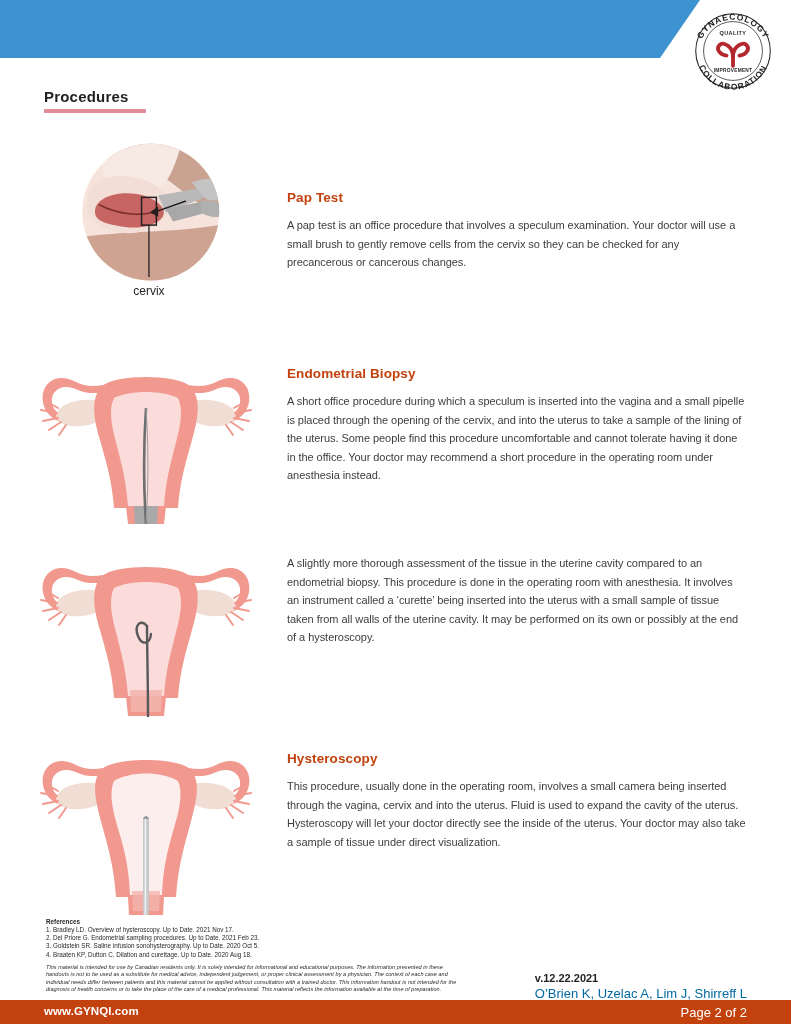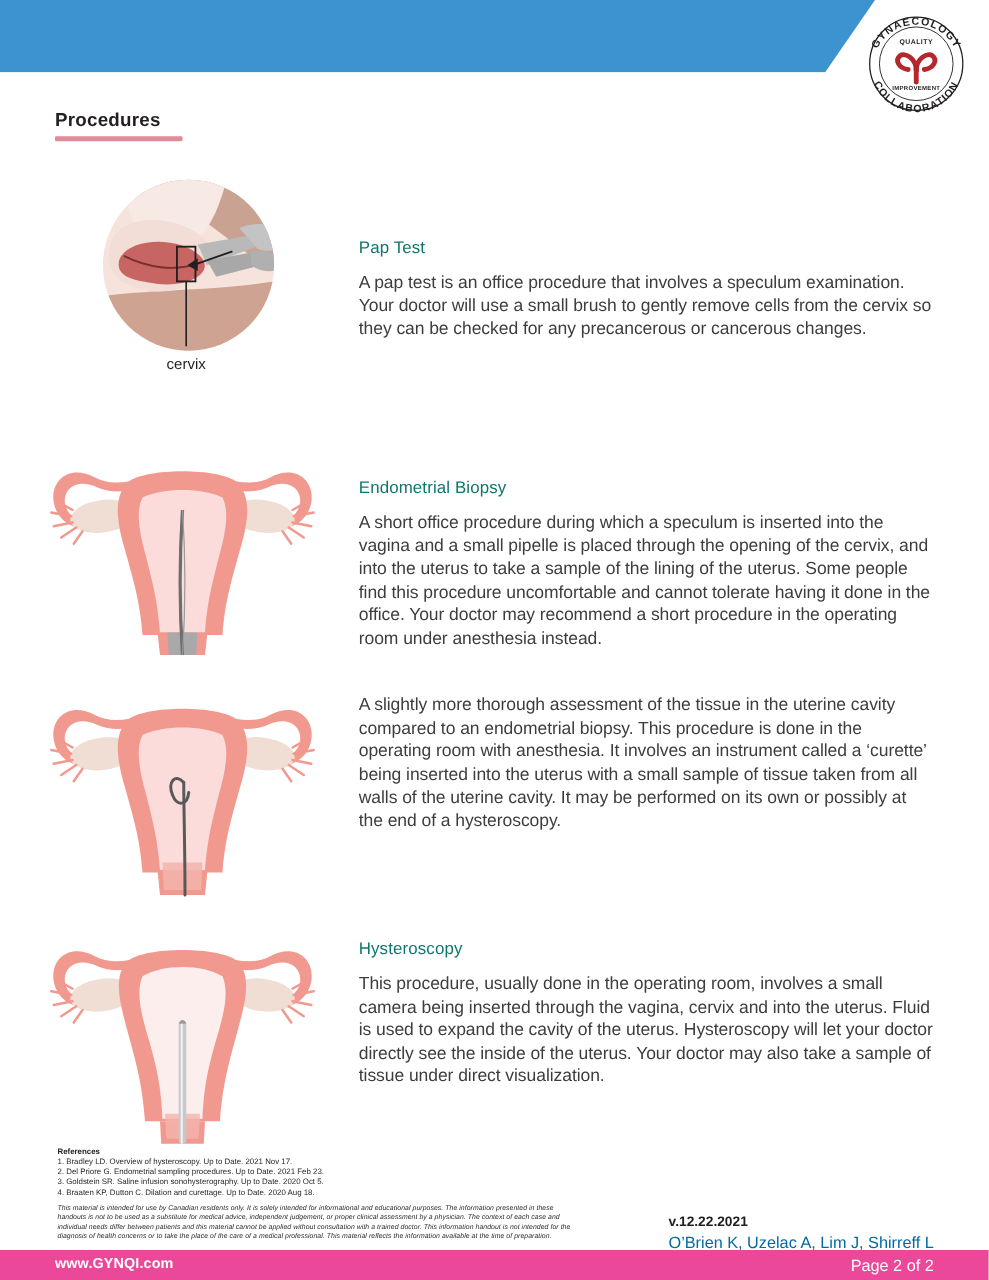--- a/index.html
+++ b/index.html
@@ -43,37 +43,37 @@
 
   
   .proc { position: absolute; left: 0; width: 791px; }
   .proc-fig {
     position: absolute; left: 30px; top: 0;
     width: 232px; height: 172px;
   }
   .proc-fig svg { display: block; width: 100%; height: 100%; }
   .proc-body { position: absolute; left: 287px; top: 0; width: 460px; }
   .proc-h {
-    font-size: 13.5px; font-weight: normal; color: #0f766e;
+    font-size: 13.5px; font-weight: bold; color: #c2410c;
     margin-bottom: 11px; letter-spacing: .1px;
   }
   .proc-p {
-    font-size: 14px; color: #3d3d3f; line-height: 18.5px;
+    font-size: 11px; color: #3d3d3f; line-height: 18.5px;
     letter-spacing: -.05px;
   }
 
   
   #row-pap        { top: 140px; }
   #row-biopsy     { top: 358px; }
   #row-dc         { top: 548px; }
   #row-hystero    { top: 745px; }
 
   #row-pap .proc-fig { top: 0px; height: 185px; left: 62px; width: 185px; }
   #row-pap .proc-body { top: 50px; }
-  #row-biopsy .proc-body { top: 8px; margin-top: 16px; }
+  #row-biopsy .proc-body { top: 8px; }
   #row-dc .proc-body { top: 6px; }
   #row-hystero .proc-body { top: 6px; }
 
   
   .refs { position: absolute; left: 46px; top: 918px; width: 420px; }
   .refs-title { font-size: 6.3px; font-weight: bold; color: #231f20; margin-bottom: 1px; }
   .refs-item { font-size: 6.3px; color: #231f20; line-height: 8.2px; }
 
   .disclaimer {
     position: absolute; left: 46px; top: 964px; width: 420px;
@@ -85,21 +85,21 @@
     position: absolute; right: 44px; top: 972px;
     text-align: left;
   }
   .version { font-size: 11px; color: #231f20; font-weight: bold; }
   .authors { font-size: 13px; color: #0369a1; margin-top: 2px; }
 
   
   .footer-bar {
     position: absolute; left: 0; bottom: 0;
     width: 791px; height: 24px;
-    background: #ec4899;
+    background: #c2410c;
   }
   .footer-url {
     position: absolute; left: 44px; top: 5px;
     font-size: 11.5px; font-weight: bold; color: #ffffff;
     letter-spacing: .1px;
   }
   .footer-page {
     position: absolute; right: 44px; top: 5px;
     font-size: 13px; color: #ffffff;
   }

